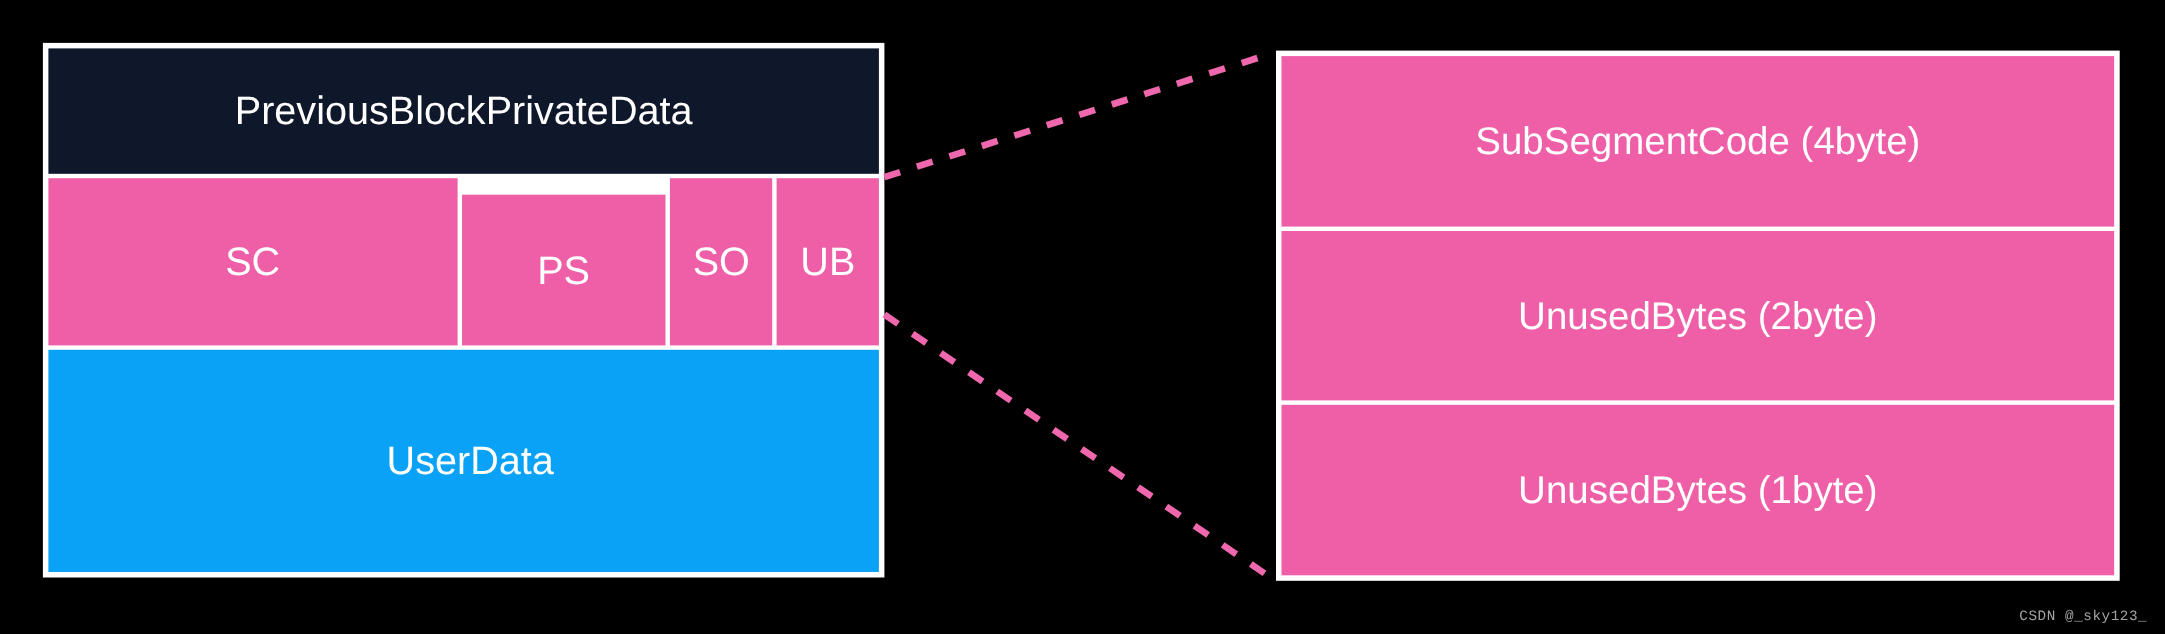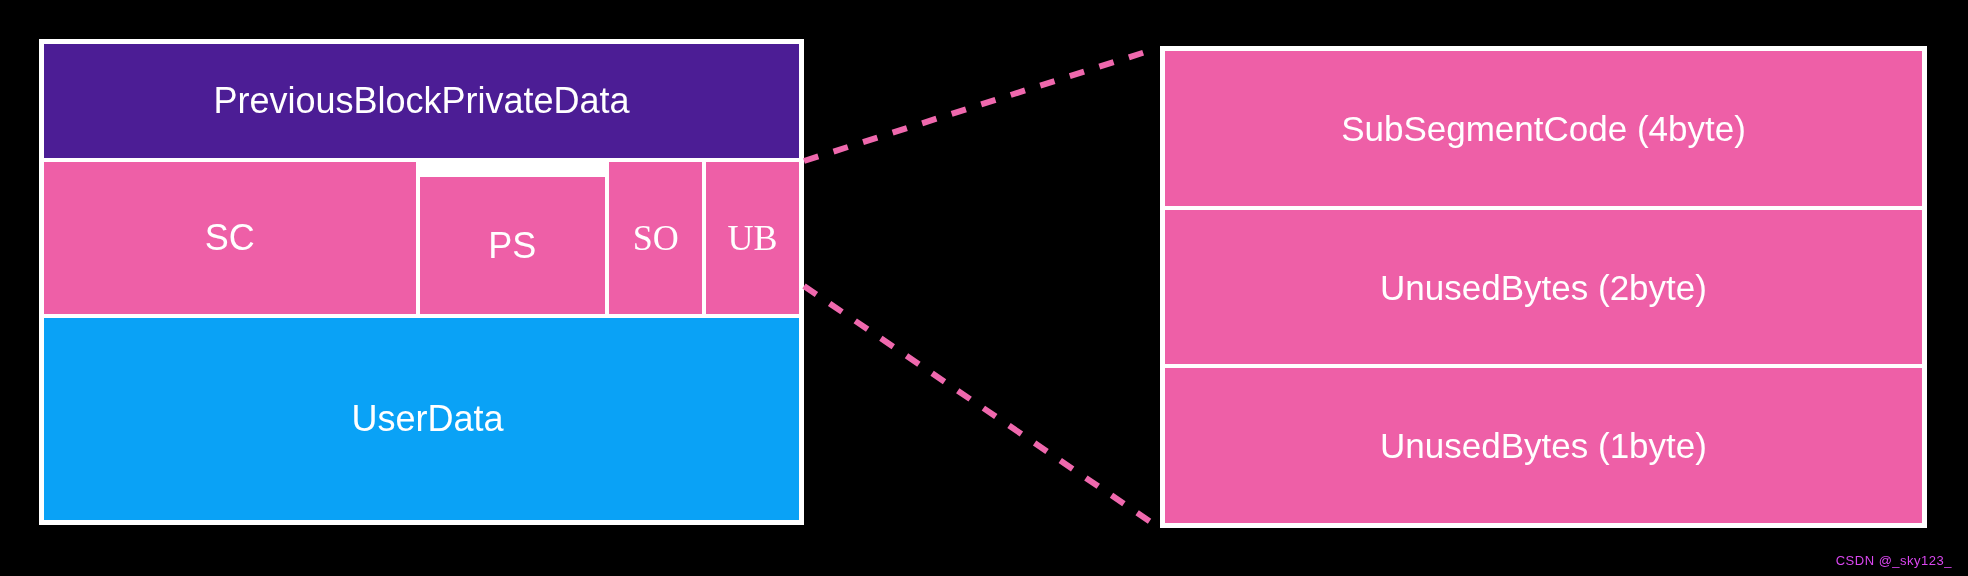--- a/index.html
+++ b/index.html
@@ -33,35 +33,35 @@
   }
   .cell {
     display: flex;
     align-items: center;
     justify-content: center;
     color: #ffffff;
     font-size: 36px;
     line-height: 1;
     white-space: nowrap;
   }
-  .green  { background: #4c1d95; }
+  .green  { background: #0f172a; }
   .pink   { background: #ee5fa7; }
   .blue   { background: #0aa2f6; }
   .left-header { height: 114px; flex: 0 0 auto; }
   .field-row {
     height: 152px;
     flex: 0 0 auto;
     display: flex;
     flex-direction: row;
     gap: 4px;
   }
   .left-footer { flex: 1 1 auto; padding-left: 12px; }
   .f4 { flex: 4 1 0; }
   .f2 { flex: 2 1 0; margin-top: 15px; }
-  .f1 { flex: 1 1 0; font-family: Liberation Serif, serif; }
+  .f1 { flex: 1 1 0; }
   
   .right-table {
     left: 1160px;
     top: 46px;
     width: 767px;
     height: 482px;
   }
   .right-table .cell { flex: 1 1 0; font-size: 35px; }
   
   .connectors {
@@ -74,23 +74,24 @@
   .connectors line {
     stroke: #ef68ad;
     stroke-width: 6;
     stroke-dasharray: 15 16;
   }
   
   .watermark {
     position: absolute;
     right: 16px;
     bottom: 8px;
-    color: #d946ef;
+    color: #a3a3a3;
     font-size: 13px;
     letter-spacing: 0.5px;
+    font-family: Liberation Mono, monospace;
   }
 </style>
 </head>
 <body>
 
 <div class="stage">
 
   <div class="block left-block">
     <div class="cell green left-header">
       <span>PreviousBlockPrivateData</span>

